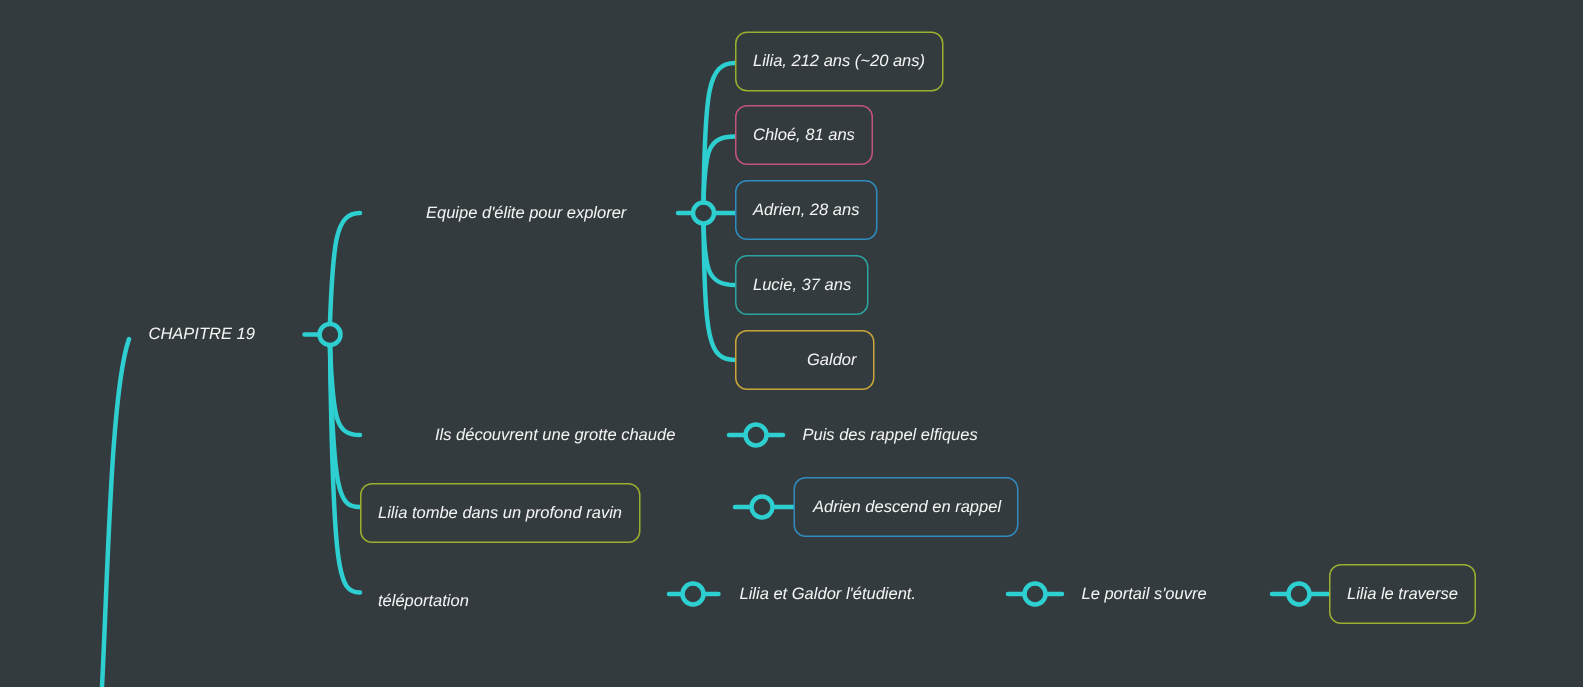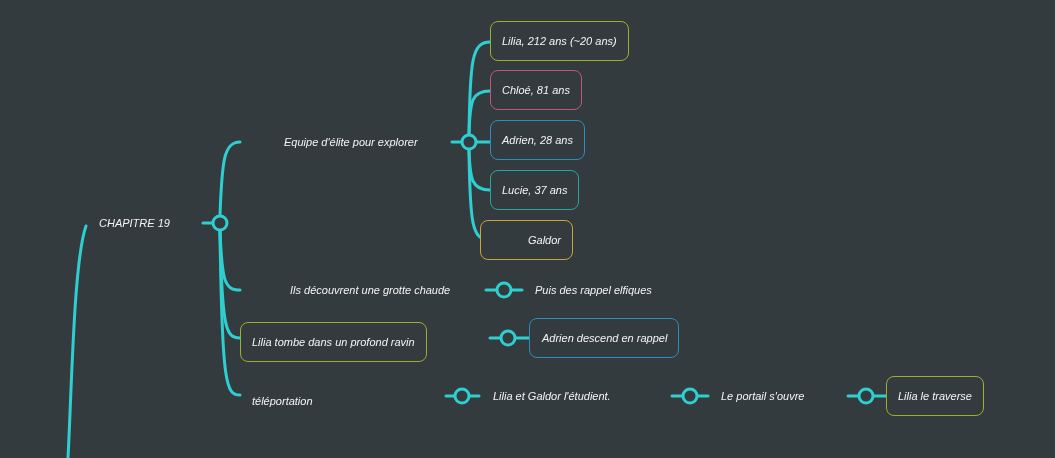--- a/index.html
+++ b/index.html
@@ -87,21 +87,21 @@
 </div>
 <div class="node boxed" style="left:490px; top:70px; border-color:#c4557a;">
   <span>Chloé, 81 ans</span>
 </div>
 <div class="node boxed" style="left:490px; top:120px; border-color:#2f8cc0;">
   <span>Adrien, 28 ans</span>
 </div>
 <div class="node boxed" style="left:490px; top:170px; border-color:#2aa5a0;">
   <span>Lucie, 37 ans</span>
 </div>
-<div class="node boxed" style="left:480px; top:220px; border-color:#c9a53a;padding-left:47px;">
+<div class="node boxed" style="left:490px; top:220px; border-color:#c9a53a;padding-left:47px;">
   <span>Galdor</span>
 </div>
 
 <div class="node plain" style="left:252px; top:281px;margin-left:38px;">
   <span>Ils découvrent une grotte chaude</span>
 </div>
 <div class="node plain" style="left:535px; top:281px;">
   <span>Puis des rappel elfiques</span>
 </div>
 

